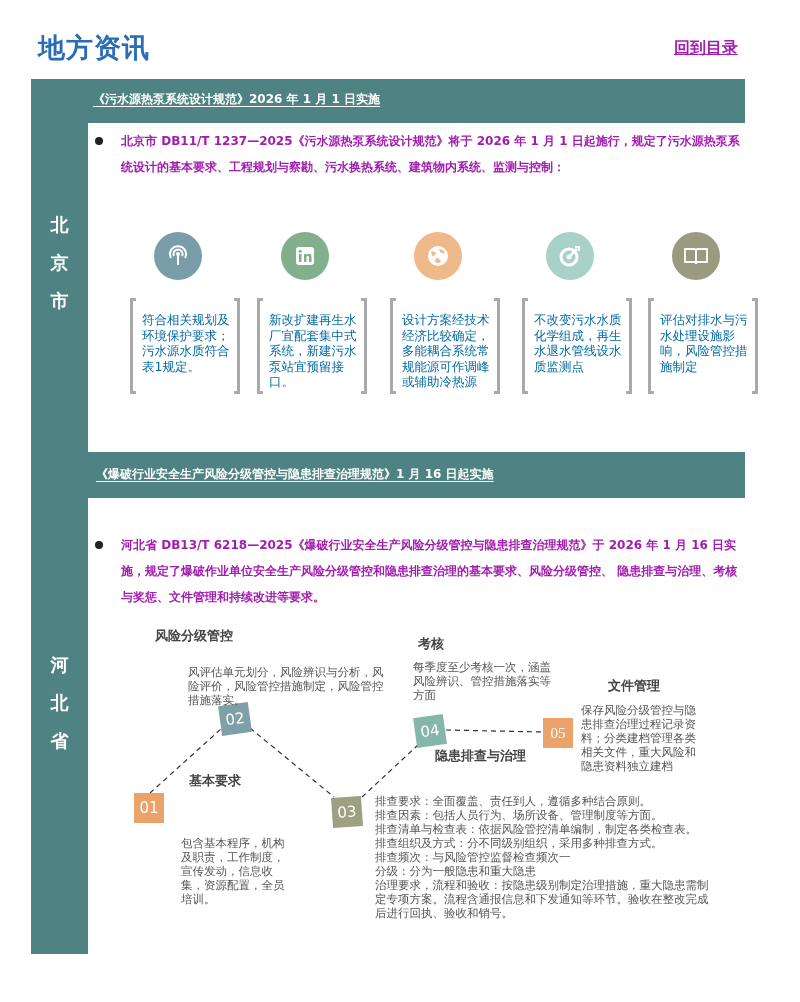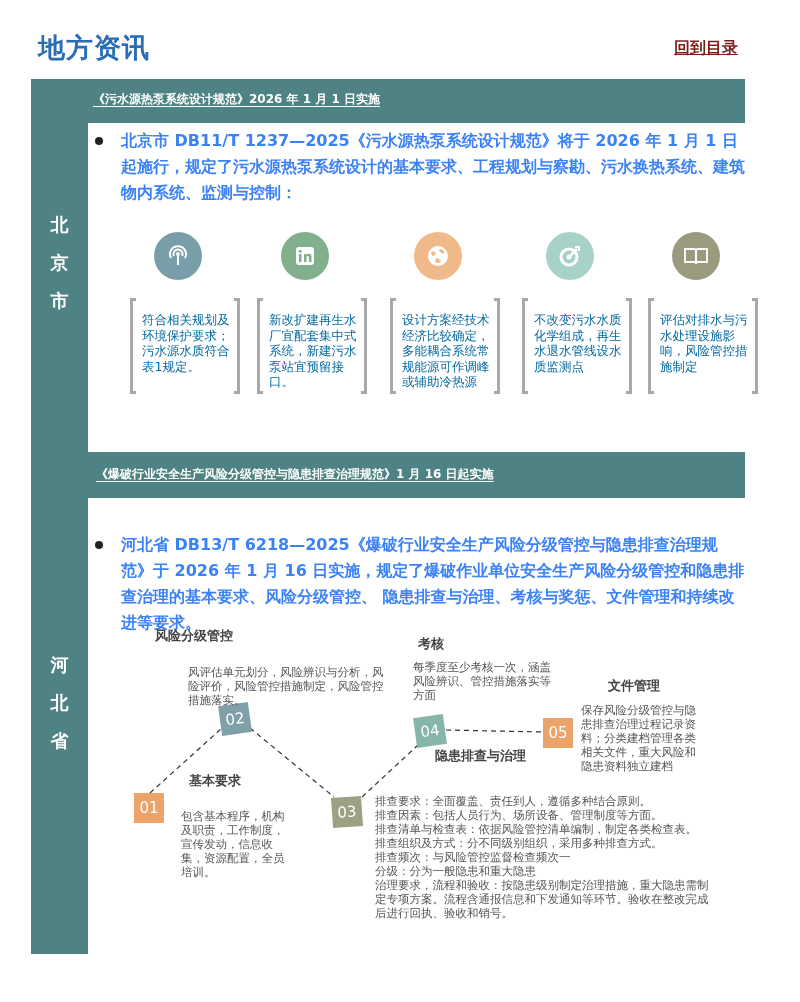--- a/index.html
+++ b/index.html
@@ -1,34 +1,34 @@
 <!DOCTYPE html>
 <html><head>
 <meta charset="utf-8">
 <style>
   * { box-sizing: border-box; margin: 0; padding: 0; }
   html, body { width: 800px; height: 1002px; background: #ffffff; overflow: hidden; }
   body { position: relative; font-family: "DejaVu Sans", "Liberation Sans", sans-serif; color: #222; }
 
   .page-title { position: absolute; left: 38px; top: 30px; font-size: 27px; font-weight: bold; color: #2a6db5; letter-spacing: 1px; }
-  .back-link { position: absolute; left: 674px; top: 38px; font-size: 16px; font-weight: bold; color: #7f1d1d; text-decoration: underline; }
+  .back-link { position: absolute; left: 674px; top: 38px; font-size: 16px; font-weight: bold; color: #a21caf; text-decoration: underline; }
 
   .frame-left { position: absolute; left: 31px; top: 79px; width: 57px; height: 875px; background: #4f8283; }
   .band { position: absolute; left: 31px; width: 714px; background: #4f8283; }
   .band1 { top: 79px; height: 44px; }
   .band2 { top: 452px; height: 46px; }
   .band-title { position: absolute; left: 62px; color: #fff; font-weight: bold; font-size: 12px; text-decoration: underline; text-underline-offset: 3px; white-space: nowrap; }
   .band1 .band-title { top: 12px; }
   .band2 .band-title { top: 14px; left: 65px; }
 
   .region-label { position: absolute; left: 31px; width: 57px; text-align: center; color: #fff; font-weight: bold; font-size: 18px; line-height: 38px; }
   .region-bj { top: 206px; }
   .region-hb { top: 646px; }
 
-  .bullet-para { position: absolute; left: 95px; width: 650px; font-size: 16px; font-weight: bold; line-height: 26px; color: #3b82f6; }
+  .bullet-para { position: absolute; left: 95px; width: 650px; font-size: 12px; font-weight: bold; line-height: 26px; color: #a21caf; }
   .bullet-para .dot { position: absolute; left: 0; top: 9px; width: 8px; height: 8px; border-radius: 50%; background: #222; }
   .bullet-para .txt { padding-left: 26px; display: block; }
   .para1 { top: 128px; }
   .para2 { top: 532px; }
 
   .card { position: absolute; top: 232px; width: 112px; }
   .card .icon-circle { position: absolute; left: 24px; top: 0; width: 48px; height: 48px; border-radius: 50%; display: flex; align-items: center; justify-content: center; }
   .card .bracket { position: absolute; top: 66px; width: 6px; height: 96px; border: 3px solid #a9a9a9; }
   .card .bracket.l { left: 0; border-right: none; }
   .card .bracket.r { left: 104px; border-left: none; }
@@ -147,21 +147,21 @@
   <g stroke="#333" stroke-width="1.2" stroke-dasharray="5,4" fill="none">
     <line x1="150" y1="793" x2="222" y2="728"></line>
     <line x1="250" y1="728" x2="334" y2="797"></line>
     <line x1="362" y1="797" x2="418" y2="745"></line>
     <line x1="446" y1="730" x2="543" y2="732"></line>
   </g>
 </svg>
 
 <div class="num-box" style="left:134px; top:793px; background:#eba36a;">01</div>
 <div class="diag-title" style="left:189px; top:772px;">基本要求</div>
-<div class="diag-text" style="left:181px; top:809px; width:105px;">包含基本程序，机构及职责，工作制度，宣传发动，信息收集，资源配置，全员培训。</div>
+<div class="diag-text" style="left:181px; top:836px; width:105px;">包含基本程序，机构及职责，工作制度，宣传发动，信息收集，资源配置，全员培训。</div>
 
 <div class="num-box" style="left:220px; top:704px; background:#7f9fa9; transform:rotate(-8deg);">02</div>
 <div class="diag-title" style="left:155px; top:627px;">风险分级管控</div>
 <div class="diag-text" style="left:188px; top:649px; width:200px;margin-top:16px;">风评估单元划分，风险辨识与分析，风险评价，风险管控措施制定，风险管控措施落实。</div>
 
 <div class="num-box" style="left:332px; top:797px; background:#9da083; transform:rotate(-4deg);">03</div>
 <div class="diag-title" style="left:414px; top:747px;margin-left:21px;">隐患排查与治理</div>
 <div class="diag-text" style="left:375px; top:794px; width:340px;">
   <div>排查要求：全面覆盖、责任到人，遵循多种结合原则。</div>
   <div>排查因素：包括人员行为、场所设备、管理制度等方面。</div>
@@ -169,15 +169,15 @@
   <div>排查组织及方式：分不同级别组织，采用多种排查方式。</div>
   <div>排查频次：与风险管控监督检查频次一</div>
   <div>分级：分为一般隐患和重大隐患</div>
   <div>治理要求，流程和验收：按隐患级别制定治理措施，重大隐患需制定专项方案。流程含通报信息和下发通知等环节。验收在整改完成后进行回执、验收和销号。</div>
 </div>
 
 <div class="num-box" style="left:415px; top:716px; background:#86b5aa; transform:rotate(-8deg);">04</div>
 <div class="diag-title" style="left:418px; top:635px;">考核</div>
 <div class="diag-text" style="left:413px; top:660px; width:140px;">每季度至少考核一次，涵盖风险辨识、管控措施落实等方面</div>
 
-<div class="num-box" style="left:543px; top:718px; background:#eba36a;">05</div>
+<div class="num-box" style="left:543px; top:718px; background:#eba36a;font-family:Liberation Serif, serif;">05</div>
 <div class="diag-title" style="left:608px; top:677px;">文件管理</div>
 <div class="diag-text" style="left:581px; top:703px; width:122px;">保存风险分级管控与隐患排查治理过程记录资料；分类建档管理各类相关文件，重大风险和隐患资料独立建档</div>
 
 </body></html>

